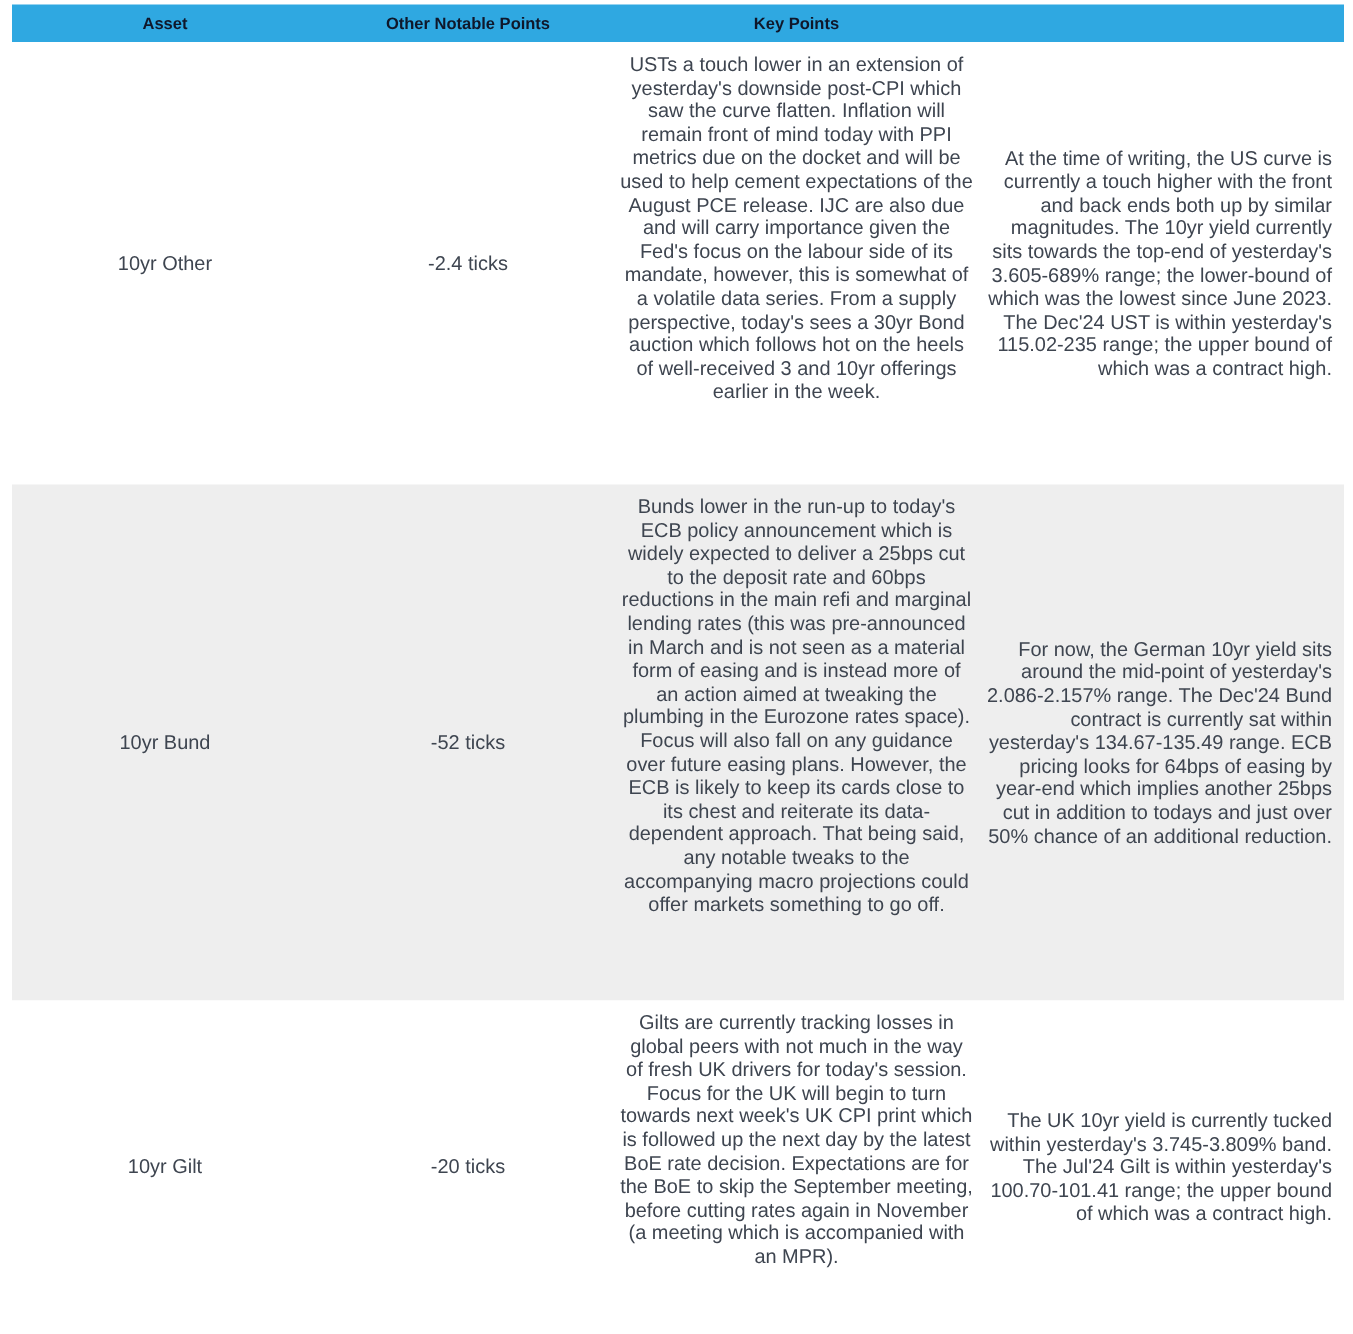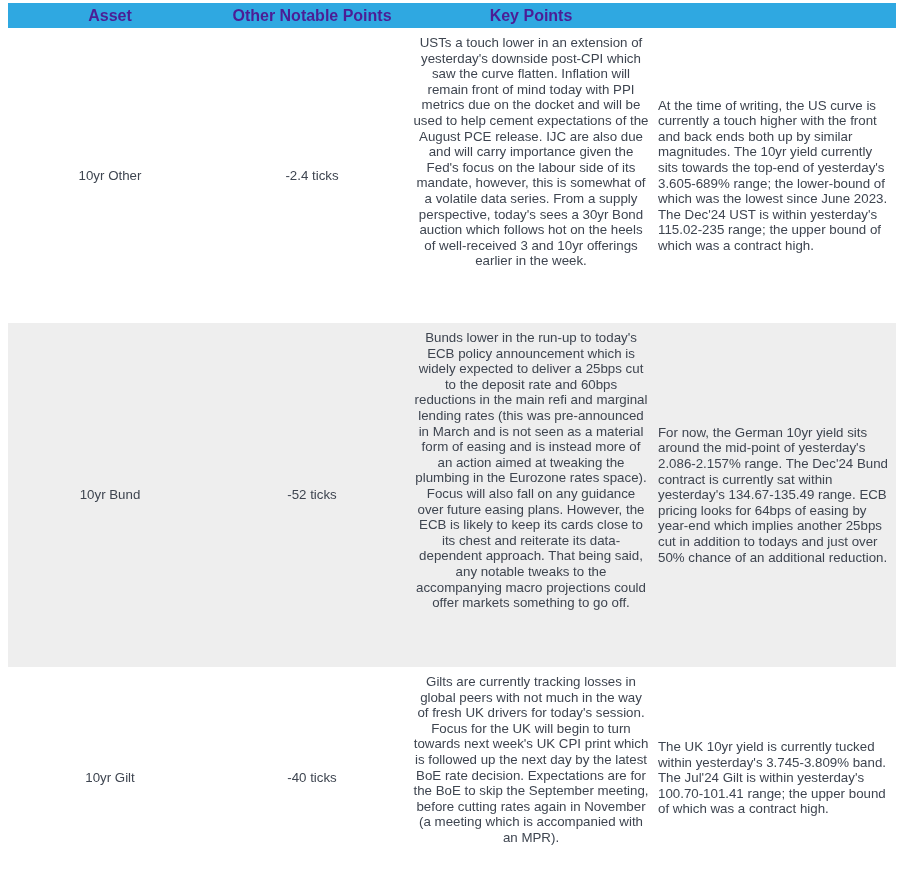--- a/index.html
+++ b/index.html
@@ -30,22 +30,22 @@
     width: 888px;
   }
   .thead {
     height: 25px;
     background: #2fa8e1;
   }
   .th {
     display: flex;
     align-items: center;
     justify-content: center;
-    color: #4c1d95;
-    font-size: 16px;
+    color: #0f172a;
+    font-size: 11px;
     font-weight: 700;
     overflow: hidden;
   }
   .row-white { background: #ffffff; }
   .row-gray  { background: #eeeeee; }
   .row-1 { height: 295px; }
   .row-2 { height: 344px; }
   .row-3 { height: 222px; }
   .cell {
     overflow: hidden;
@@ -64,21 +64,21 @@
   }
   .cell.key .lead {
     font-weight: 400;
   }
   .cell.notable {
     display: flex;
     align-items: center;
     justify-content: center;
   }
   .cell.notable .inner {
-    text-align: left;
+    text-align: right;
     width: 230px;
   }
 </style>
 </head>
 <body>
 
 <div class="page">
   <div class="table">
 
     <div class="grid-row thead">
@@ -100,21 +100,21 @@
       <div class="cell simple">10yr Bund</div>
       <div class="cell simple">-52 ticks</div>
       <div class="cell key"><span class="lead">Bunds lower in the run-up to today's ECB policy announcement</span><span> which is widely expected to deliver a 25bps cut to the deposit rate and 60bps reductions in the main refi and marginal lending rates (this was pre-announced in March and is not seen as a material form of easing and is instead more of an action aimed at tweaking the plumbing in the Eurozone rates space). Focus will also fall on any guidance over future easing plans. However, the ECB is likely to keep its cards close to its chest and reiterate its data-dependent approach. That being said, any notable tweaks to the accompanying macro projections could offer markets something to go off.</span></div>
       <div class="cell notable">
         <div class="inner">For now, the German 10yr yield sits around the mid-point of yesterday's 2.086-2.157% range. The Dec'24 Bund contract is currently sat within yesterday's 134.67-135.49 range. ECB pricing looks for 64bps of easing by year-end which implies another 25bps cut in addition to todays and just over 50% chance of an additional reduction.</div>
       </div>
     </div>
 
     <div class="grid-row row-white row-3">
       <div class="cell simple">10yr Gilt</div>
-      <div class="cell simple">-40 ticks</div>
+      <div class="cell simple">-20 ticks</div>
       <div class="cell key"><span class="lead">Gilts are currently tracking losses in global peers</span><span> with not much in the way of fresh UK drivers for today's session. Focus for the UK will begin to turn towards next week's UK CPI print which is followed up the next day by the latest BoE rate decision. Expectations are for the BoE to skip the September meeting, before cutting rates again in November (a meeting which is accompanied with an MPR).</span></div>
       <div class="cell notable">
         <div class="inner">The UK 10yr yield is currently tucked within yesterday's 3.745-3.809% band. The Jul'24 Gilt is within yesterday's 100.70-101.41 range; the upper bound of which was a contract high.</div>
       </div>
     </div>
 
   </div>
 </div>
 
 </body></html>

